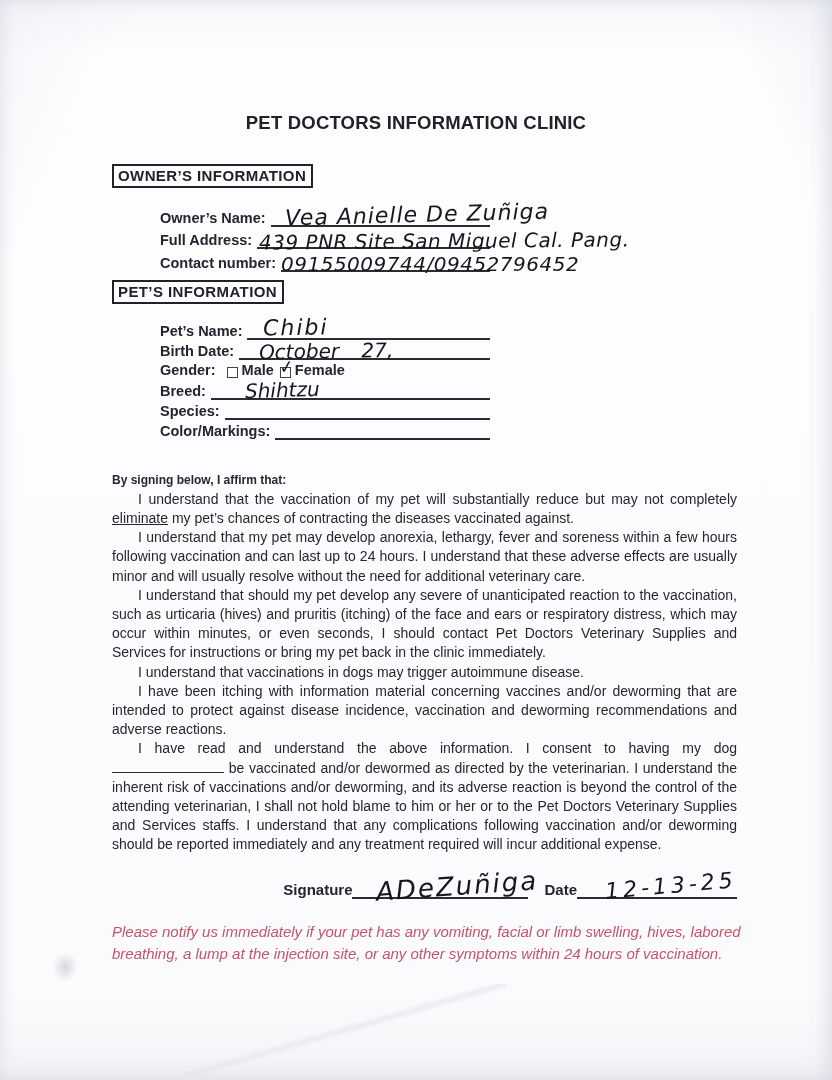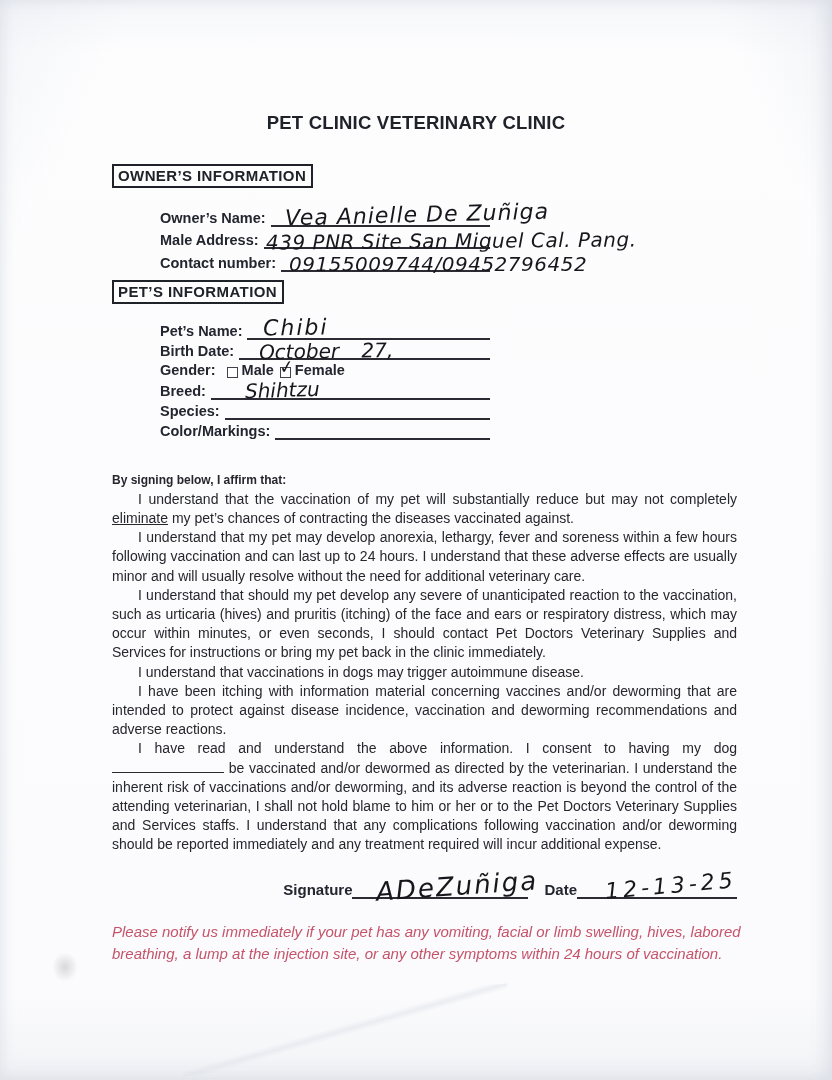--- a/index.html
+++ b/index.html
@@ -101,21 +101,21 @@
     left: 8px;
     font-family: "DejaVu Sans", sans-serif;
     font-style: italic;
     color: #17161c;
     white-space: nowrap;
     line-height: 1;
     pointer-events: none;
   }
   .hw-owner-name { font-size: 22px; transform: rotate(-1.5deg); letter-spacing: 1px; left: 14px; bottom: -1px; }
   .hw-address    { font-size: 20px; transform: rotate(-0.5deg); letter-spacing: 0.5px; left: 2px; bottom: -4px; }
-  .hw-contact    { font-size: 20px; letter-spacing: 0.5px; left: 8px; bottom: -4px; }
+  .hw-contact    { font-size: 20px; letter-spacing: 0.5px; left: 0px; bottom: -4px; }
   .hw-pet-name   { font-size: 22px; left: 16px; bottom: -1px; letter-spacing: 2px; transform: rotate(-1deg); }
   .hw-birth-date { font-size: 20px; left: 20px; bottom: -3px; word-spacing: 16px; transform: rotate(-1deg); }
   .hw-breed      { font-size: 20px; left: 34px; bottom: -2px; transform: rotate(-2deg); }
   .hw-signature  { font-size: 26px; left: 24px; bottom: -2px; transform: rotate(-4deg); letter-spacing: 2px; }
   .hw-date       { font-size: 22px; left: 28px; bottom: 0px; transform: rotate(-5deg); letter-spacing: 4px; }
 
   
   .gender-row { align-items: center; }
   .gopt { display: inline-flex; align-items: flex-end; margin-left: 6px; }
   .cbox {
@@ -194,37 +194,37 @@
 </style>
 </head>
 <body>
 
 <div class="page">
 
   <div class="smudge"></div>
   <div class="crease"></div>
 
   <div class="header">
-    <div class="title">PET CLINIC VETERINARY CLINIC</div>
+    <div class="title">PET DOCTORS INFORMATION CLINIC</div>
   </div>
 
   <div class="content">
 
     
     <div class="section-heading">OWNER’S INFORMATION</div>
 
     <div class="fields owner-fields">
       <div class="field">
         <span class="flabel">Owner’s Name:</span>
         <span class="fline">
           <span class="hw hw-owner-name">Vea Anielle De Zuñiga</span>
         </span>
       </div>
       <div class="field">
-        <span class="flabel">Male Address:</span>
+        <span class="flabel">Full Address:</span>
         <span class="fline">
           <span class="hw hw-address">439 PNR Site San Miguel Cal. Pang.</span>
         </span>
       </div>
       <div class="field">
         <span class="flabel">Contact number:</span>
         <span class="fline">
           <span class="hw hw-contact">09155009744/09452796452</span>
         </span>
       </div>

